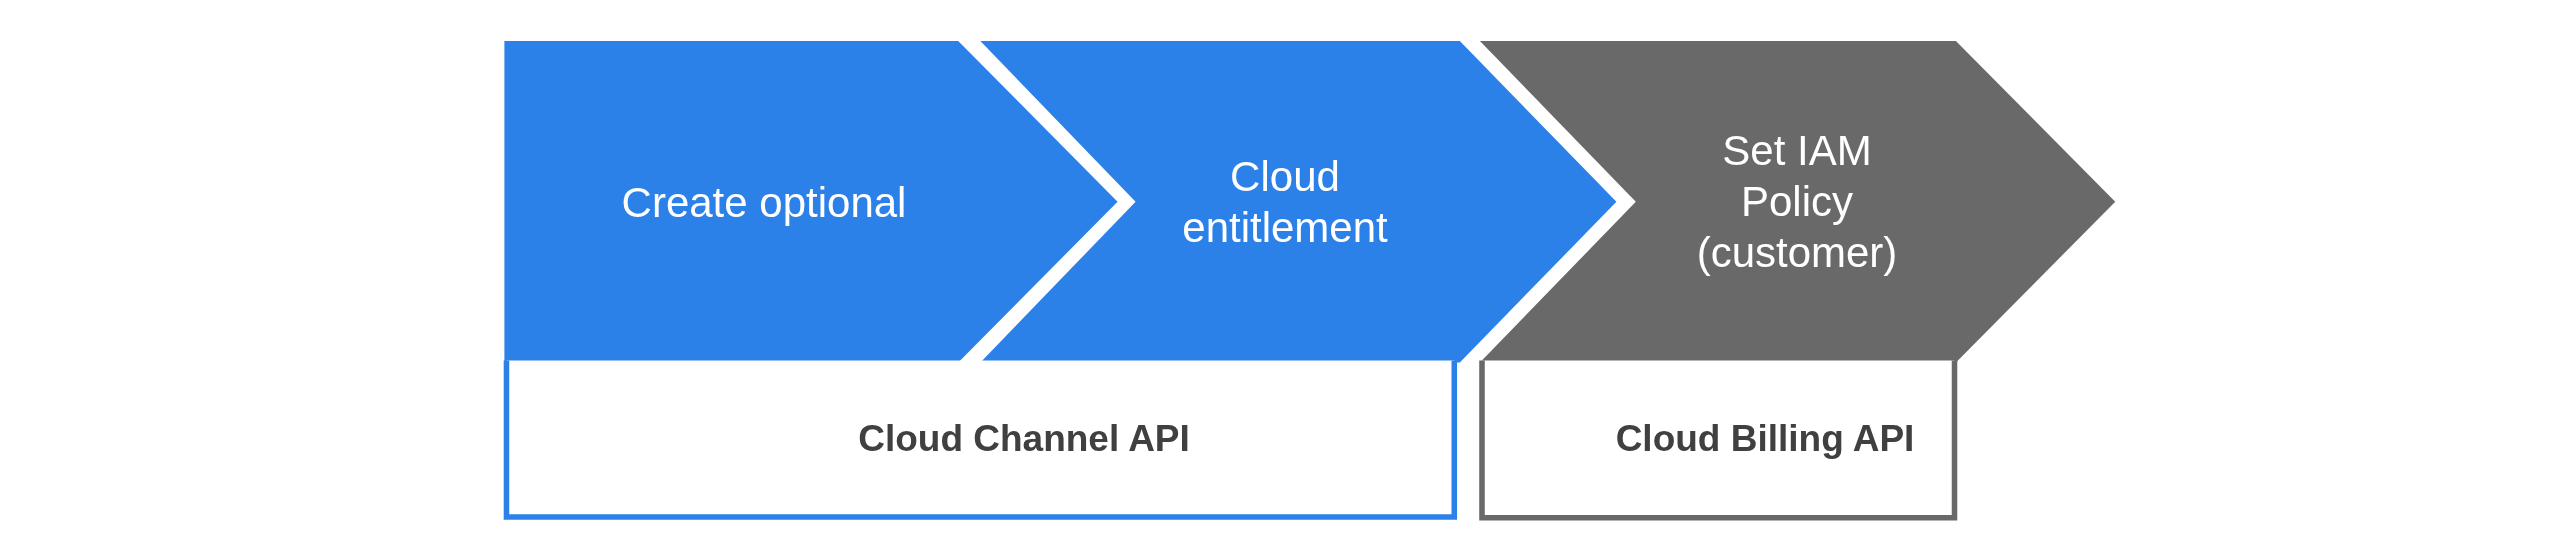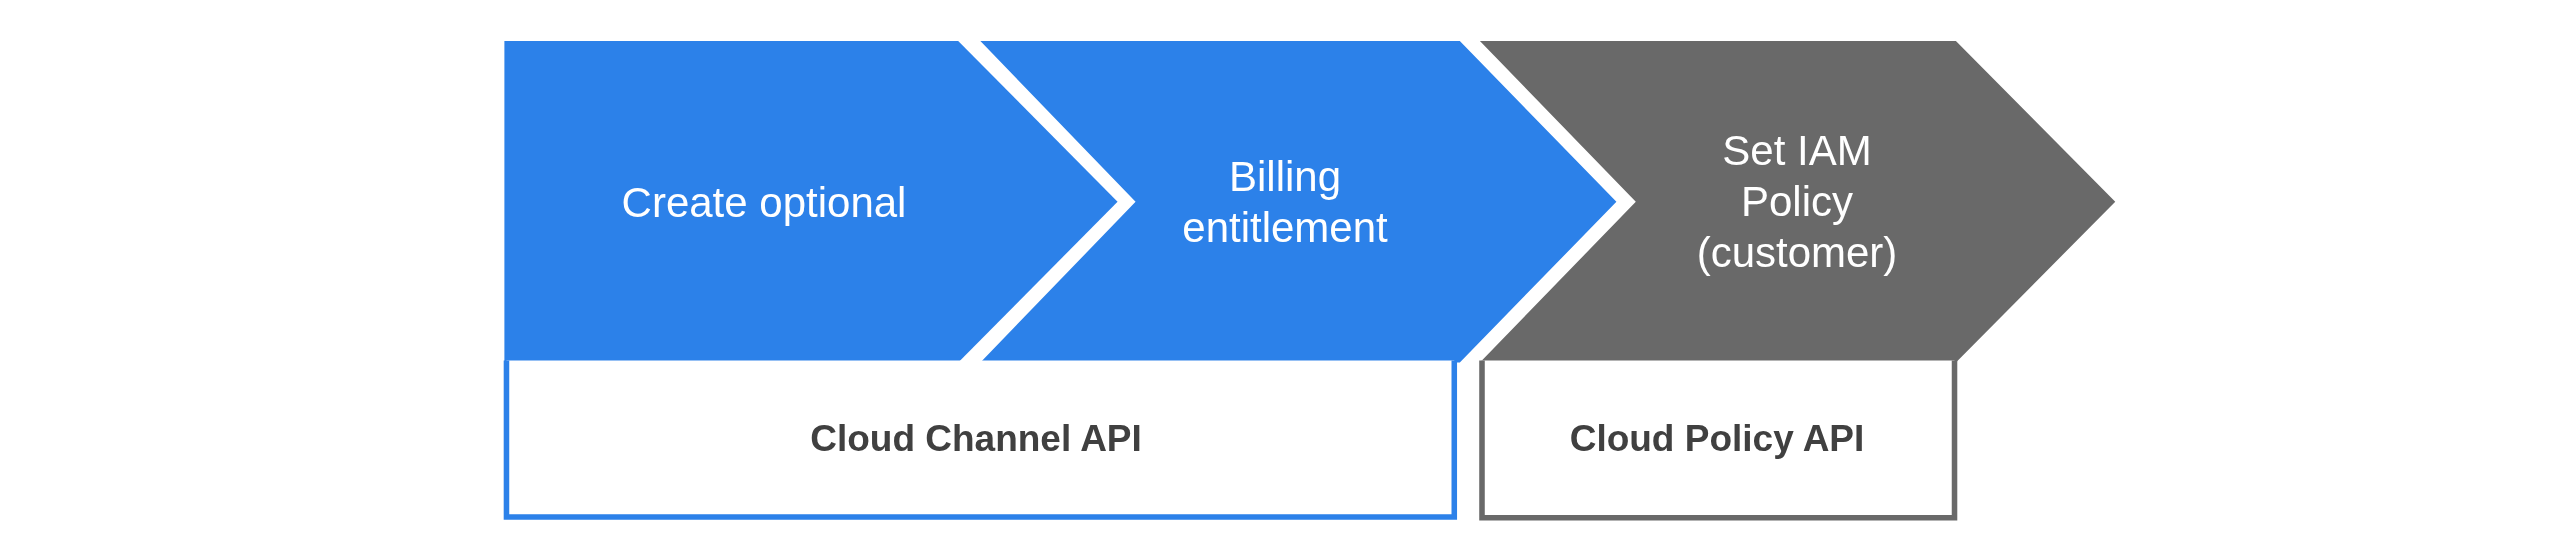--- a/index.html
+++ b/index.html
@@ -22,44 +22,45 @@
     font-size: 42px;
     line-height: 51px;
     font-weight: 400;
     color: #ffffff;
   }
   .api-label {
     font-size: 37px;
     line-height: 42px;
     font-weight: 700;
     color: #404040;
+    margin-left: 48px;
   }
 </style>
 </head>
 <body>
 
 <div class="canvas">
 
   <svg width="2576" height="549" viewBox="0 0 3718 792">
 
     <polygon points="728,59 1383,59 1613,291 1383,523 728,523" fill="#2c81e9"></polygon>
     <polygon points="1415,59 2107,59 2333,291 2107,523 1415,523 1639,291" fill="#2c81e9"></polygon>
     <polygon points="2136,59 2823,59 3053,291 2823,523 2136,523 2361,291" fill="#696969"></polygon>
 
     <path d="M 731 520 L 731 746 L 2099 746 L 2099 520" fill="#ffffff" stroke-width="8" stroke-linejoin="miter" stroke="#2c81e9"></path>
     <path d="M 2139 520 L 2139 747 L 2821 747 L 2821 520" fill="#ffffff" stroke-width="8" stroke-linejoin="miter" stroke="#696969"></path>
   </svg>
 
   <div class="label step-label" style="left:764px; top:202px;">Create optional</div>
 
-  <div class="label step-label" style="left:1285px; top:202px;">Billing
+  <div class="label step-label" style="left:1285px; top:202px;">Cloud
 entitlement</div>
 
   <div class="label step-label" style="left:1797px; top:201px;">Set IAM
 Policy
 (customer)</div>
 
   <div class="label api-label" style="left:976px; top:439px;">Cloud Channel API</div>
 
-  <div class="label api-label" style="left:1717px; top:439px;">Cloud Policy API</div>
+  <div class="label api-label" style="left:1717px; top:439px;">Cloud Billing API</div>
 
 </div>
 
 
 </body></html>

